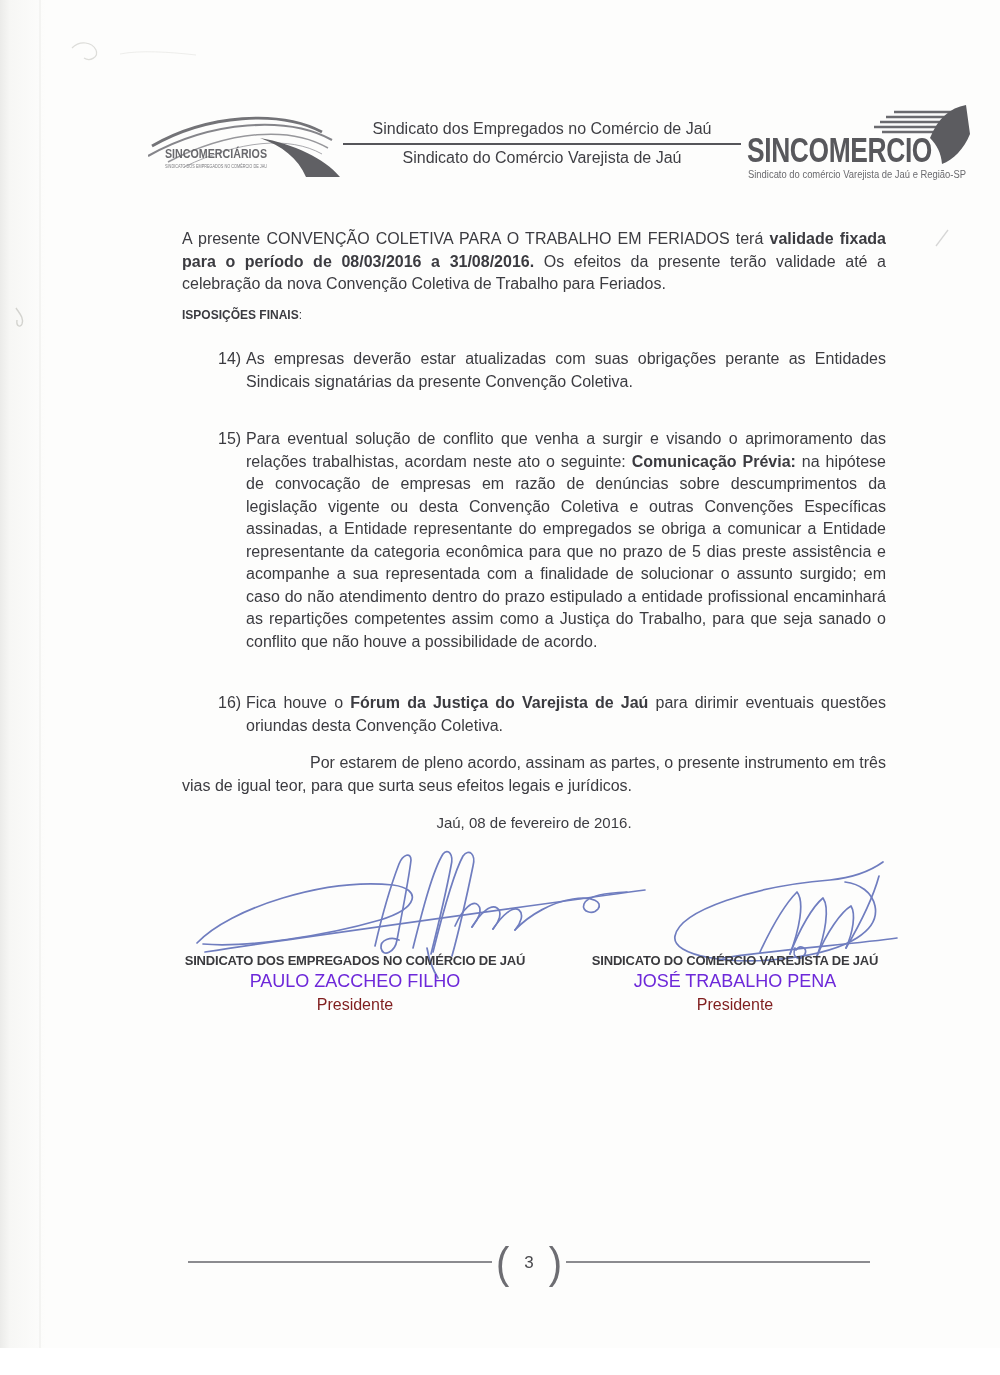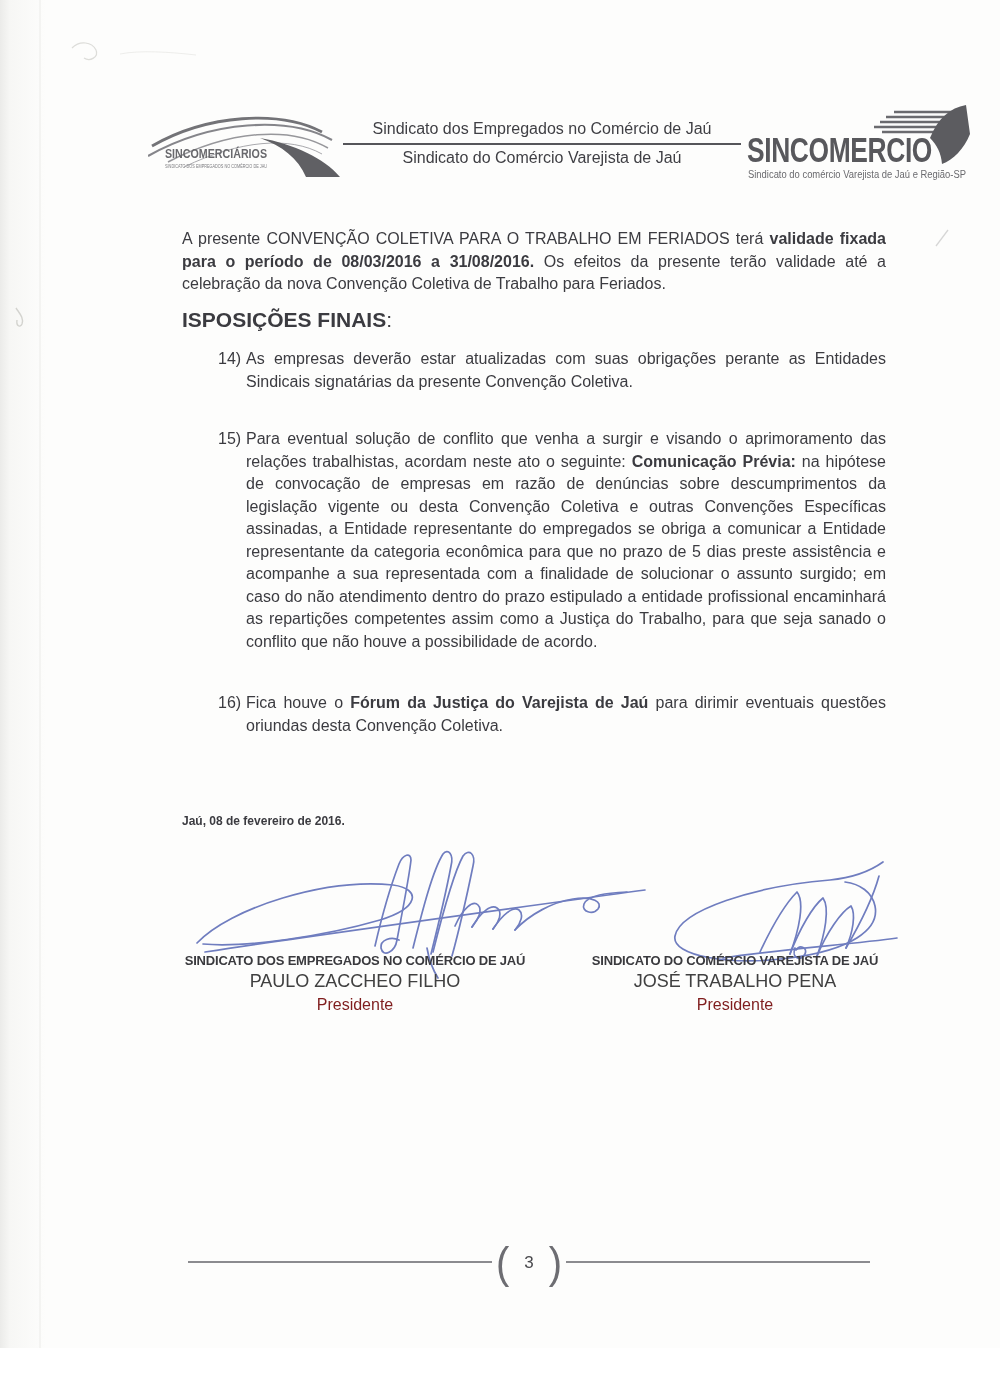--- a/index.html
+++ b/index.html
@@ -18,31 +18,31 @@
   .artifacts{position:absolute;left:0;top:0;pointer-events:none;}
   
   .logo-left{position:absolute;left:148px;top:106px;}
   .logo-right{position:absolute;left:742px;top:104px;}
   .hdr-center{position:absolute;left:340px;top:120px;width:404px;text-align:center;}
   .hdr-line1{font-size:16px;color:#3f3f44;}
   .hdr-rule{margin:5px auto 4px auto;width:398px;height:0;border-top:2px solid #55555a;}
   .hdr-line2{font-size:16px;color:#3f3f44;}
   
   .par{position:absolute;left:182px;width:704px;font-size:16px;line-height:22.5px;text-align:justify;}
-  .heading{position:absolute;left:182px;top:308px;font-size:21px;}
+  .heading{position:absolute;left:182px;top:308px;font-size:12px;}
   .item{position:absolute;left:218px;width:668px;font-size:16px;line-height:22.5px;}
   .item .num{position:absolute;left:0;top:0;}
   .item .itext{margin-left:28px;text-align:justify;}
   .closing{position:absolute;left:182px;top:752px;width:704px;font-size:16px;line-height:22.5px;text-align:justify;text-indent:128px;}
-  .dateline{position:absolute;left:182px;top:814px;width:704px;font-size:12px;text-align:left;font-weight:bold;}
+  .dateline{position:absolute;left:182px;top:814px;width:704px;font-size:15px;text-align:center;}
   
   .sigsvg{position:absolute;pointer-events:none;}
   .sigblock{position:absolute;top:953px;width:400px;text-align:center;}
   .sigblock .entity{font-size:13px;font-weight:bold;letter-spacing:-0.2px;color:#3a3a3e;}
-  .sigblock .name{font-size:18px;margin-top:3px;color:#404040;}
+  .sigblock .name{font-size:18px;margin-top:3px;color:#6d28d9;}
   .sigblock .role{font-size:16px;margin-top:4px;color:#7f1d1d;}
   .sig-left{left:155px;}
   .sig-right{left:535px;}
   
   .footer{position:absolute;left:188px;top:1242px;width:682px;display:flex;align-items:center;}
   .footer .rule{flex:1;height:0;border-top:2px solid #8b8b8f;}
   .footer .pagenum-wrap{display:flex;align-items:center;margin:0 4px;}
   .footer .paren{font-size:40px;font-weight:300;color:#6d6d72;line-height:1;transform:scaleY(1.12);}
   .footer .pagenum{font-size:17px;color:#4a4a4e;margin:0 15px;padding-top:2px;}
 </style>
@@ -106,20 +106,21 @@
   <div class="item" style="top:428px">
     <span class="num">15)</span>
     <div class="itext"><span>Para eventual solução de conflito que venha a surgir e visando o aprimoramento das relações trabalhistas, acordam neste ato o seguinte: </span><b>Comunicação Prévia:</b><span> na hipótese de convocação de empresas em razão de denúncias sobre descumprimentos da legislação vigente ou desta Convenção Coletiva e outras Convenções Específicas assinadas, a Entidade representante do empregados se obriga a comunicar a Entidade representante da categoria econômica para que no prazo de 5 dias preste assistência e acompanhe a sua representada com a finalidade de solucionar o assunto surgido; em caso do não atendimento dentro do prazo estipulado a entidade profissional encaminhará as repartições competentes assim como a Justiça do Trabalho, para que seja sanado o conflito que não houve a possibilidade de acordo.</span></div>
   </div>
 
   <div class="item" style="top:692px">
     <span class="num">16)</span>
     <div class="itext"><span>Fica houve o </span><b>Fórum da Justiça do Varejista de Jaú</b><span> para dirimir eventuais questões oriundas desta Convenção Coletiva.</span></div>
   </div>
 
+  <div class="closing">Por estarem de pleno acordo, assinam as partes, o presente instrumento em três vias de igual teor, para que surta seus efeitos legais e jurídicos.</div>
 
   <div class="dateline">Jaú, 08 de fevereiro de 2016.</div>
 
   <svg class="sigsvg" style="left:175px;top:848px" width="480" height="132" viewBox="0 0 480 132">
     <g fill="none" stroke="#5767b5" stroke-width="1.7" opacity="0.85" stroke-linecap="round" stroke-linejoin="round">
       <path d="M22,95 C55,60 150,30 218,37 C247,41 244,60 205,72 C150,88 70,100 28,96"></path>
       <path d="M30,104 C160,84 340,60 470,42"></path>
       <path d="M200,98 C206,72 214,42 224,16 C228,6 236,4 236,12 C234,30 228,60 222,92 C220,104 208,110 206,100 C205,92 216,88 224,92"></path>
       <path d="M238,100 C248,60 258,22 268,6 C273,0 279,6 276,18 C270,50 262,82 256,106"></path>
       <path d="M258,104 C268,64 278,26 288,8 C294,0 301,6 298,18 C291,52 283,86 277,108"></path>

